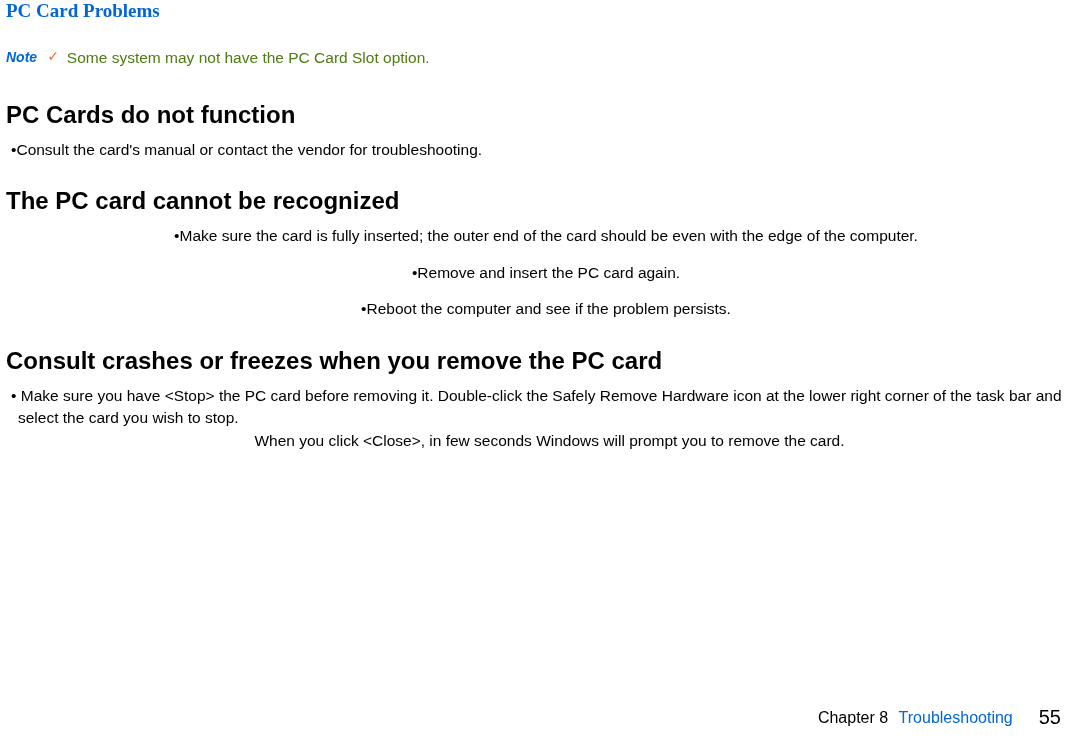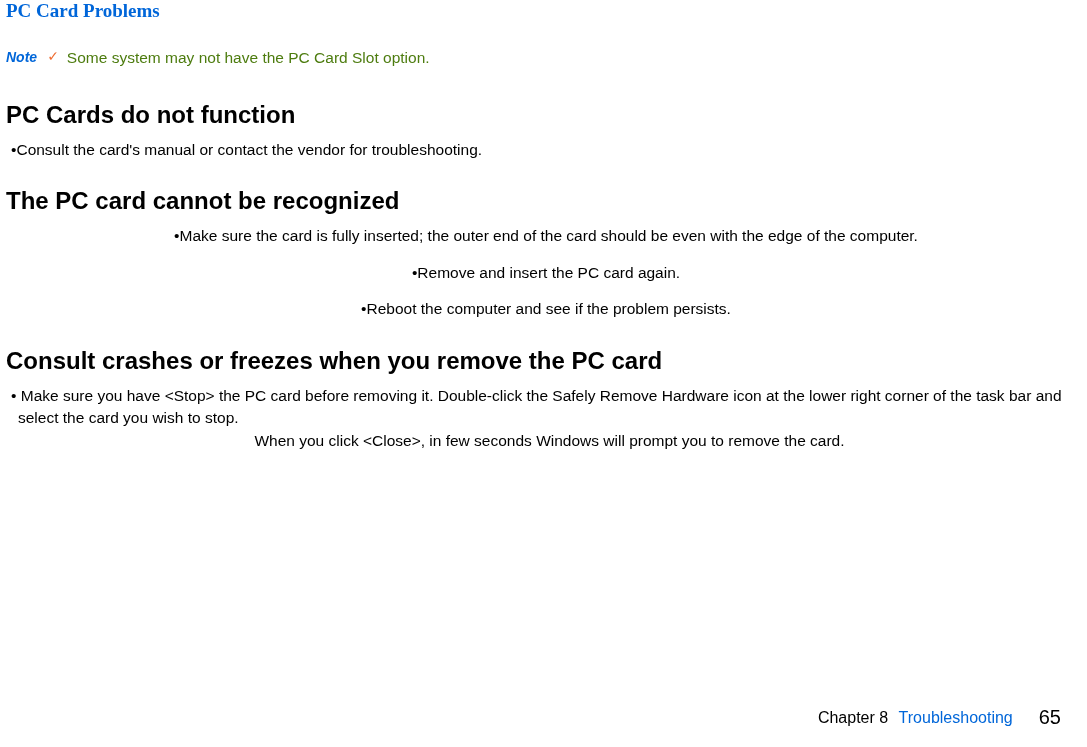--- a/index.html
+++ b/index.html
@@ -128,14 +128,14 @@
     <span>Make sure you have &lt;Stop&gt; the PC card before removing it. Double-click the Safely Remove Hardware icon at the lower right corner of the task bar and select the card you wish to stop.</span>
     <span class="continuation">When you click &lt;Close&gt;, in few seconds Windows will prompt you to remove the card.</span>
   </li>
 </ul>
 
 <div class="footer">
   <span>
     <span class="footer-chapter">Chapter 8</span>
     <span class="footer-section">Troubleshooting</span>
   </span>
-  <span class="footer-page">65</span>
+  <span class="footer-page">55</span>
 </div>
 
 </body></html>

